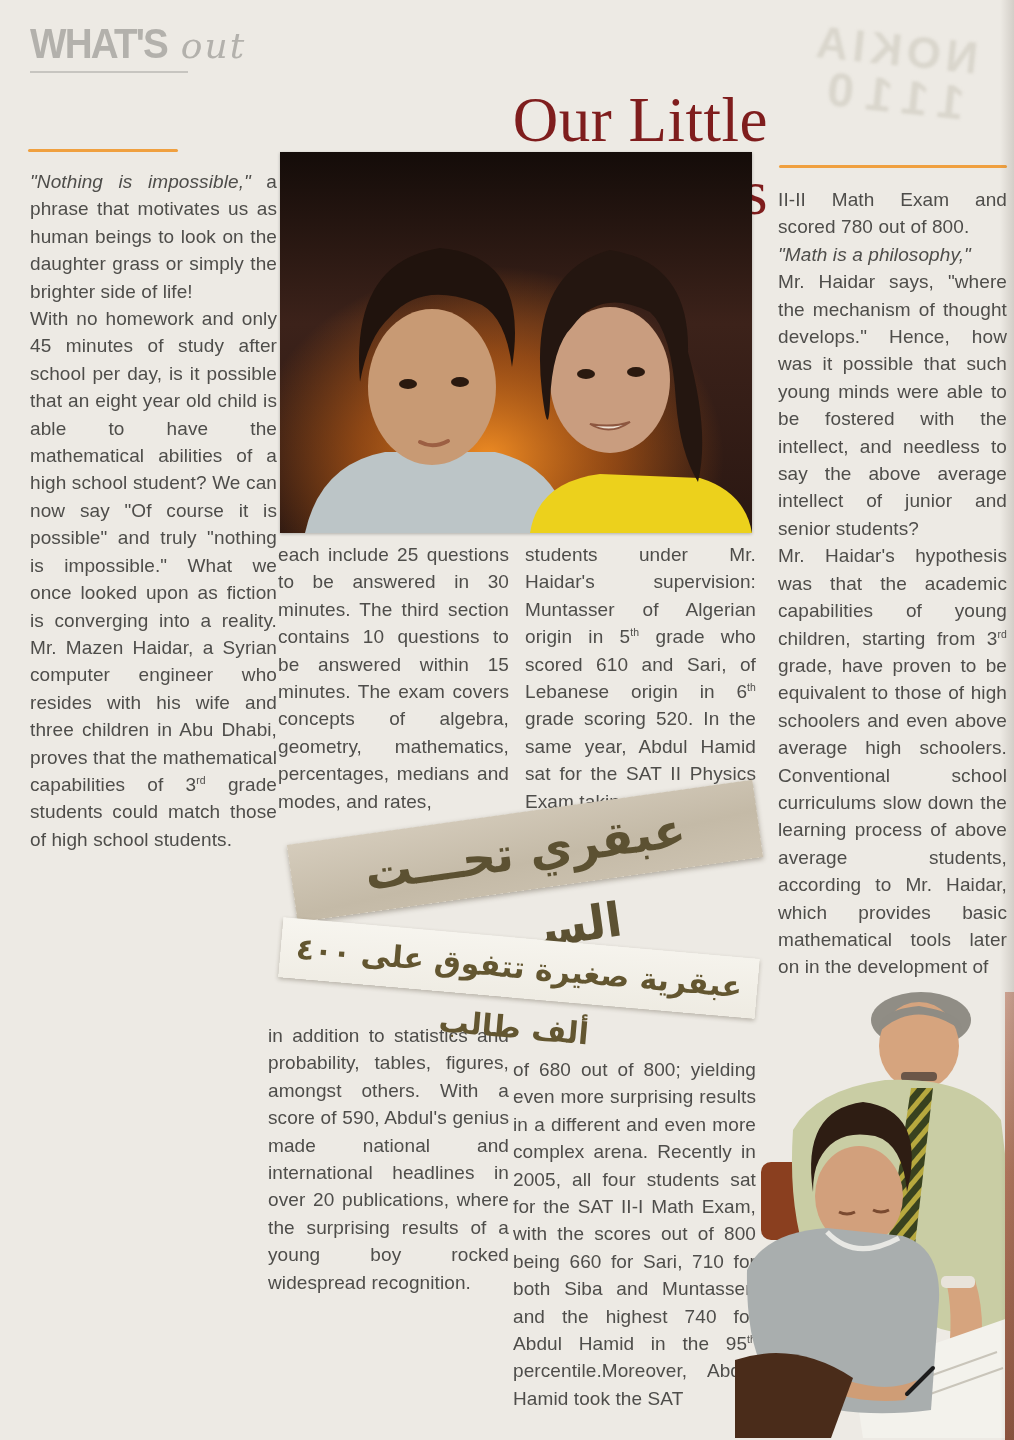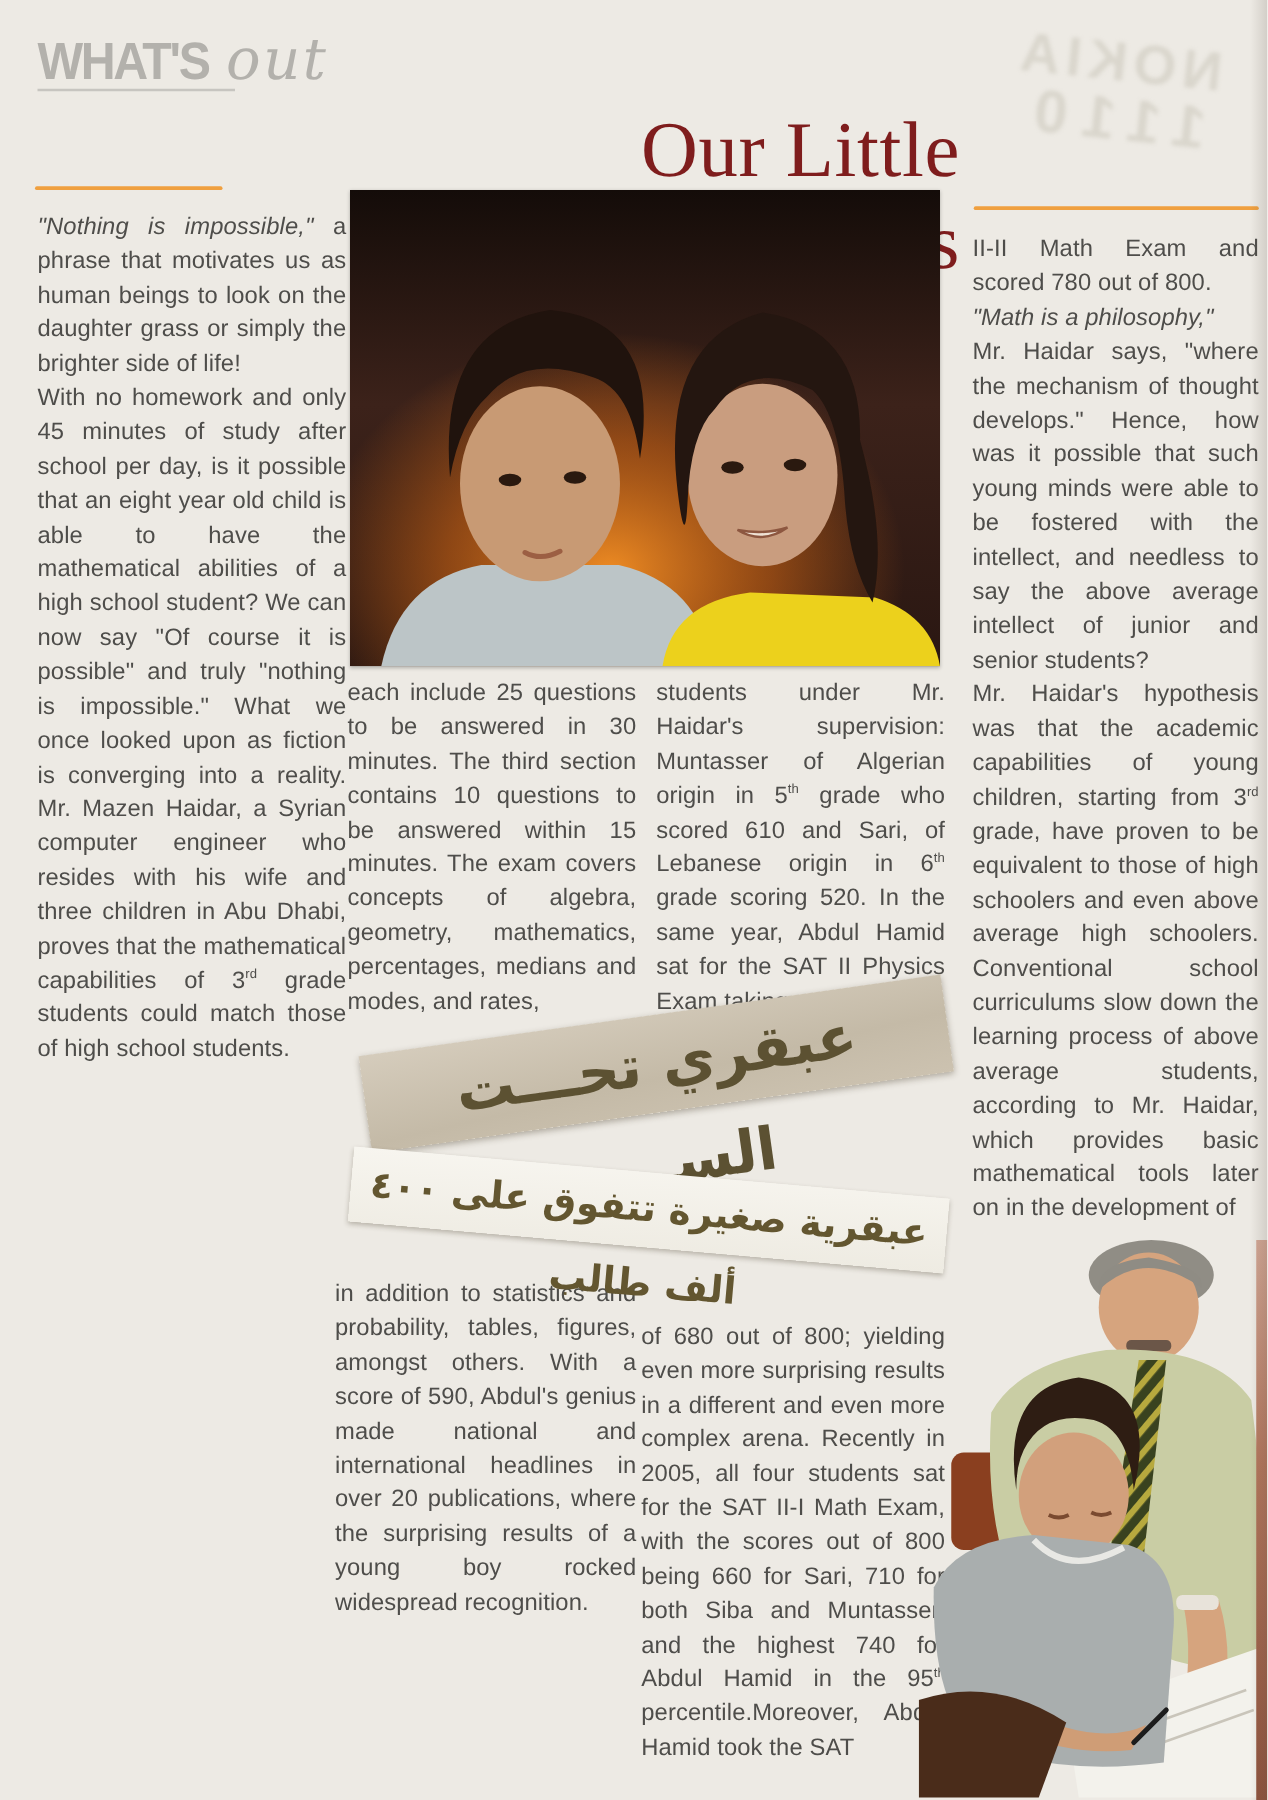--- a/index.html
+++ b/index.html
@@ -8,21 +8,21 @@
     background:#edeae4; overflow:hidden;
     font-family:"Liberation Sans", sans-serif;
   }
   .page::after{ 
     content:""; position:absolute; top:0; right:0; width:14px; height:100%;
     background:linear-gradient(to right, rgba(0,0,0,0), rgba(90,80,70,0.18));
     pointer-events:none;
   }
   .brand { position:absolute; left:30px; top:20px; color:#b3b1ac; white-space:nowrap; }
   .brand-bold{ display:inline-block; font-weight:bold; font-size:42px; letter-spacing:-2px; transform:scaleX(0.92); transform-origin:left; }
-  .brand-script{ display:inline-block; font-family:"DejaVu Serif", serif; font-style:italic; font-size:46px; margin-left:2px; letter-spacing:2px;}
+  .brand-script{ display:inline-block; font-family:"DejaVu Serif", serif; font-style:italic; font-size:36px; margin-left:2px; letter-spacing:2px;}
   .brand-underline{ position:absolute; left:30px; top:71px; width:158px; height:2px; background:#c7c5c0; }
   .headline {
     position:absolute; left:268px; top:84px; width:500px; text-align:right;
     font-family:"Liberation Serif", serif; font-size:63px; color:#7f1d1d; letter-spacing:0.5px;
   }
   .rule-orange { position:absolute; height:3px; background:#f0a03f; border-radius:2px; }
   .rule-left { left:28px; top:149px; width:150px; }
   .rule-right { left:779px; top:165px; width:228px; }
 
   .ghost {

